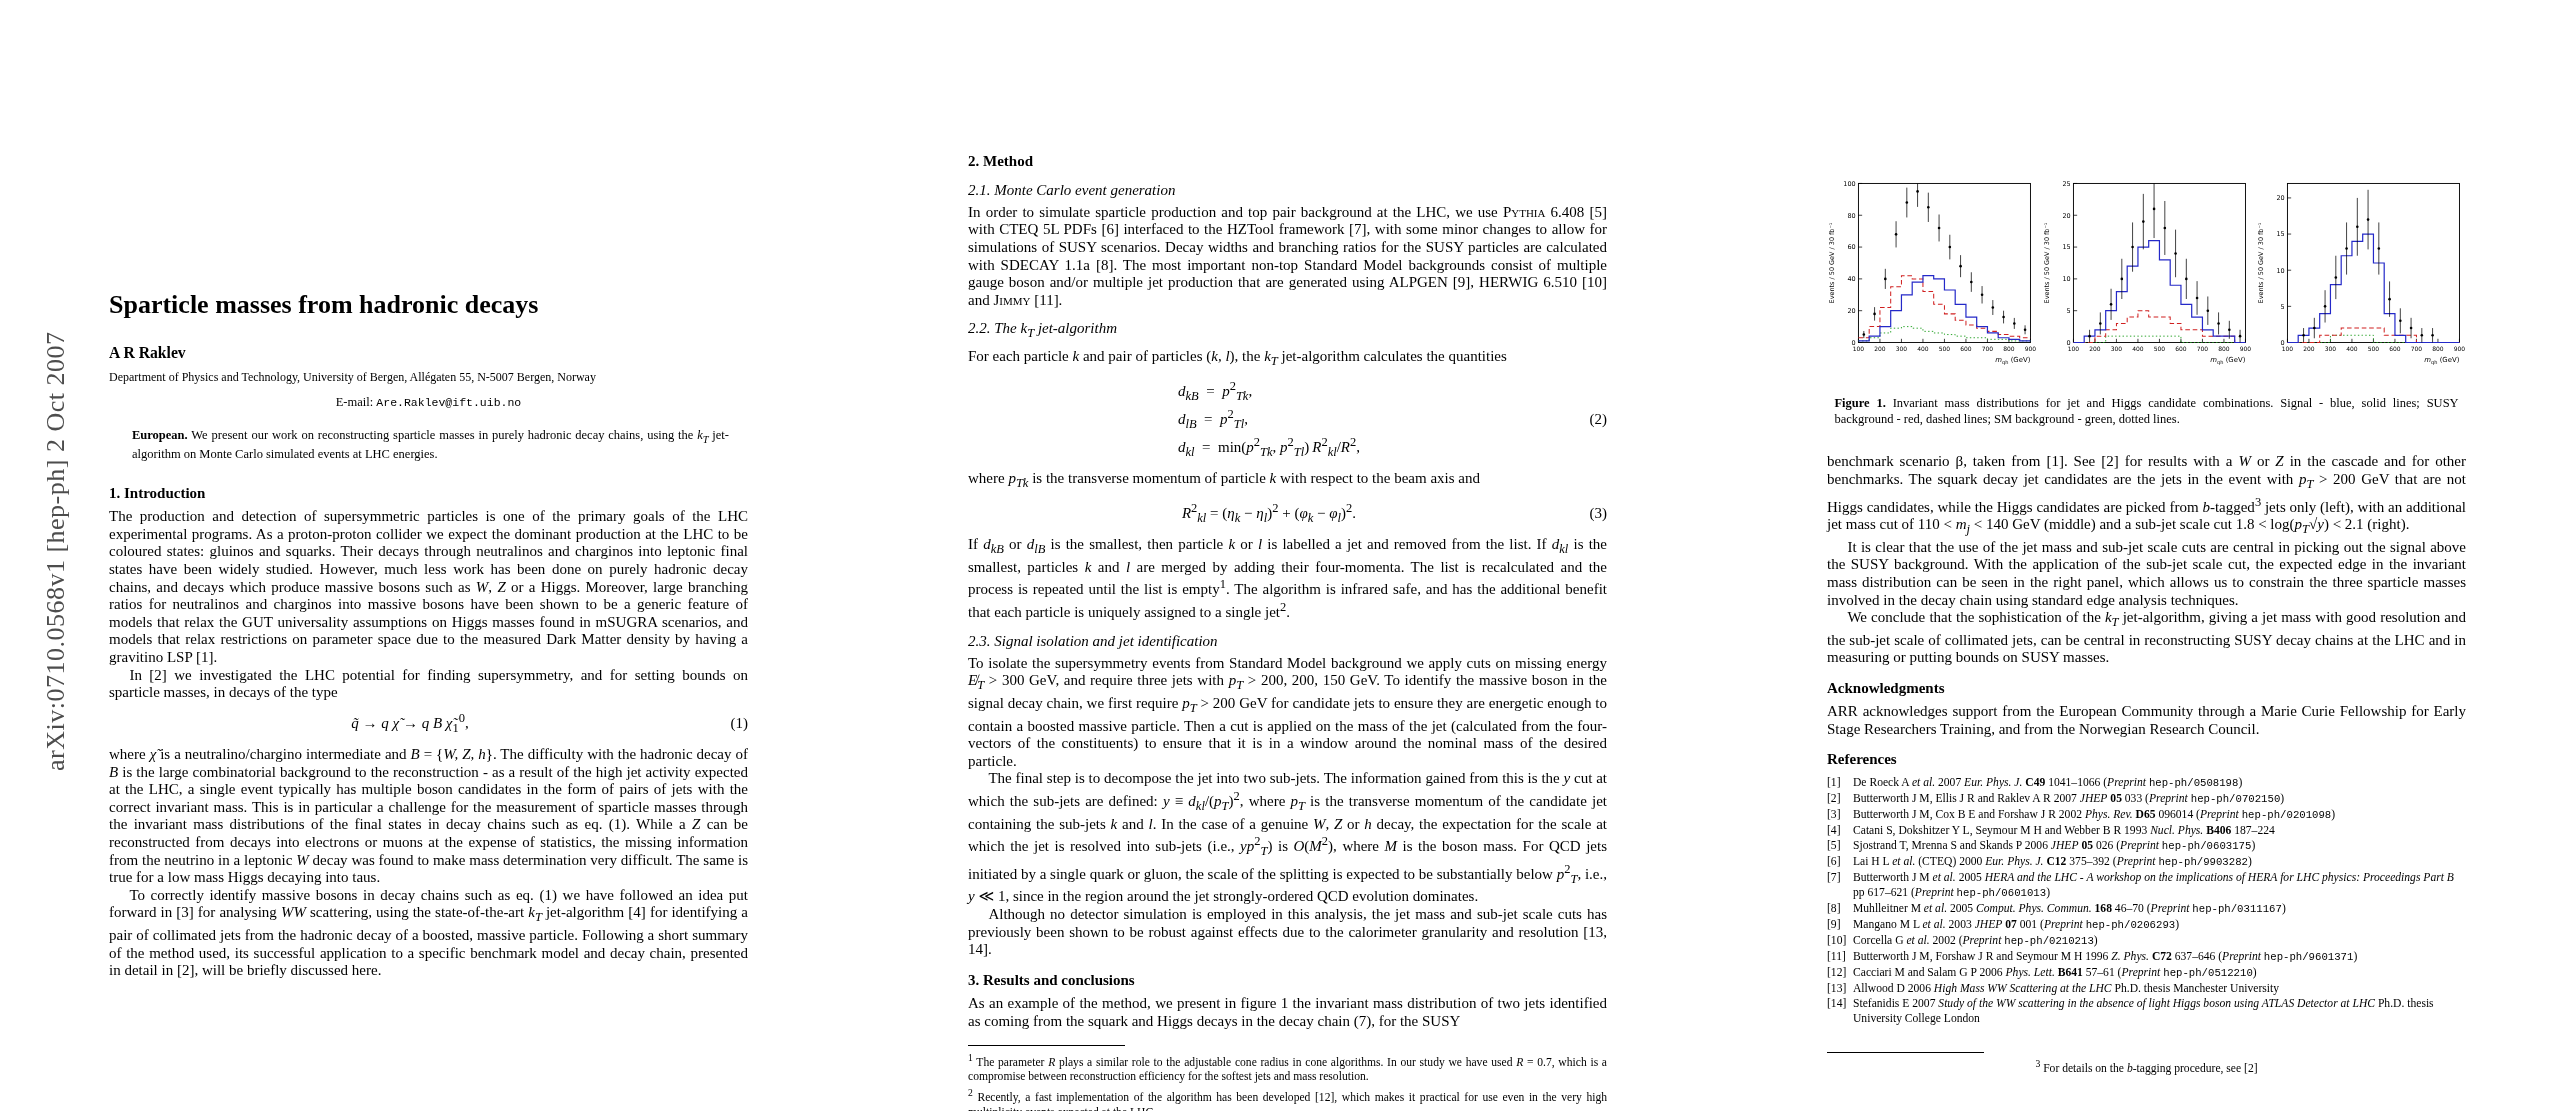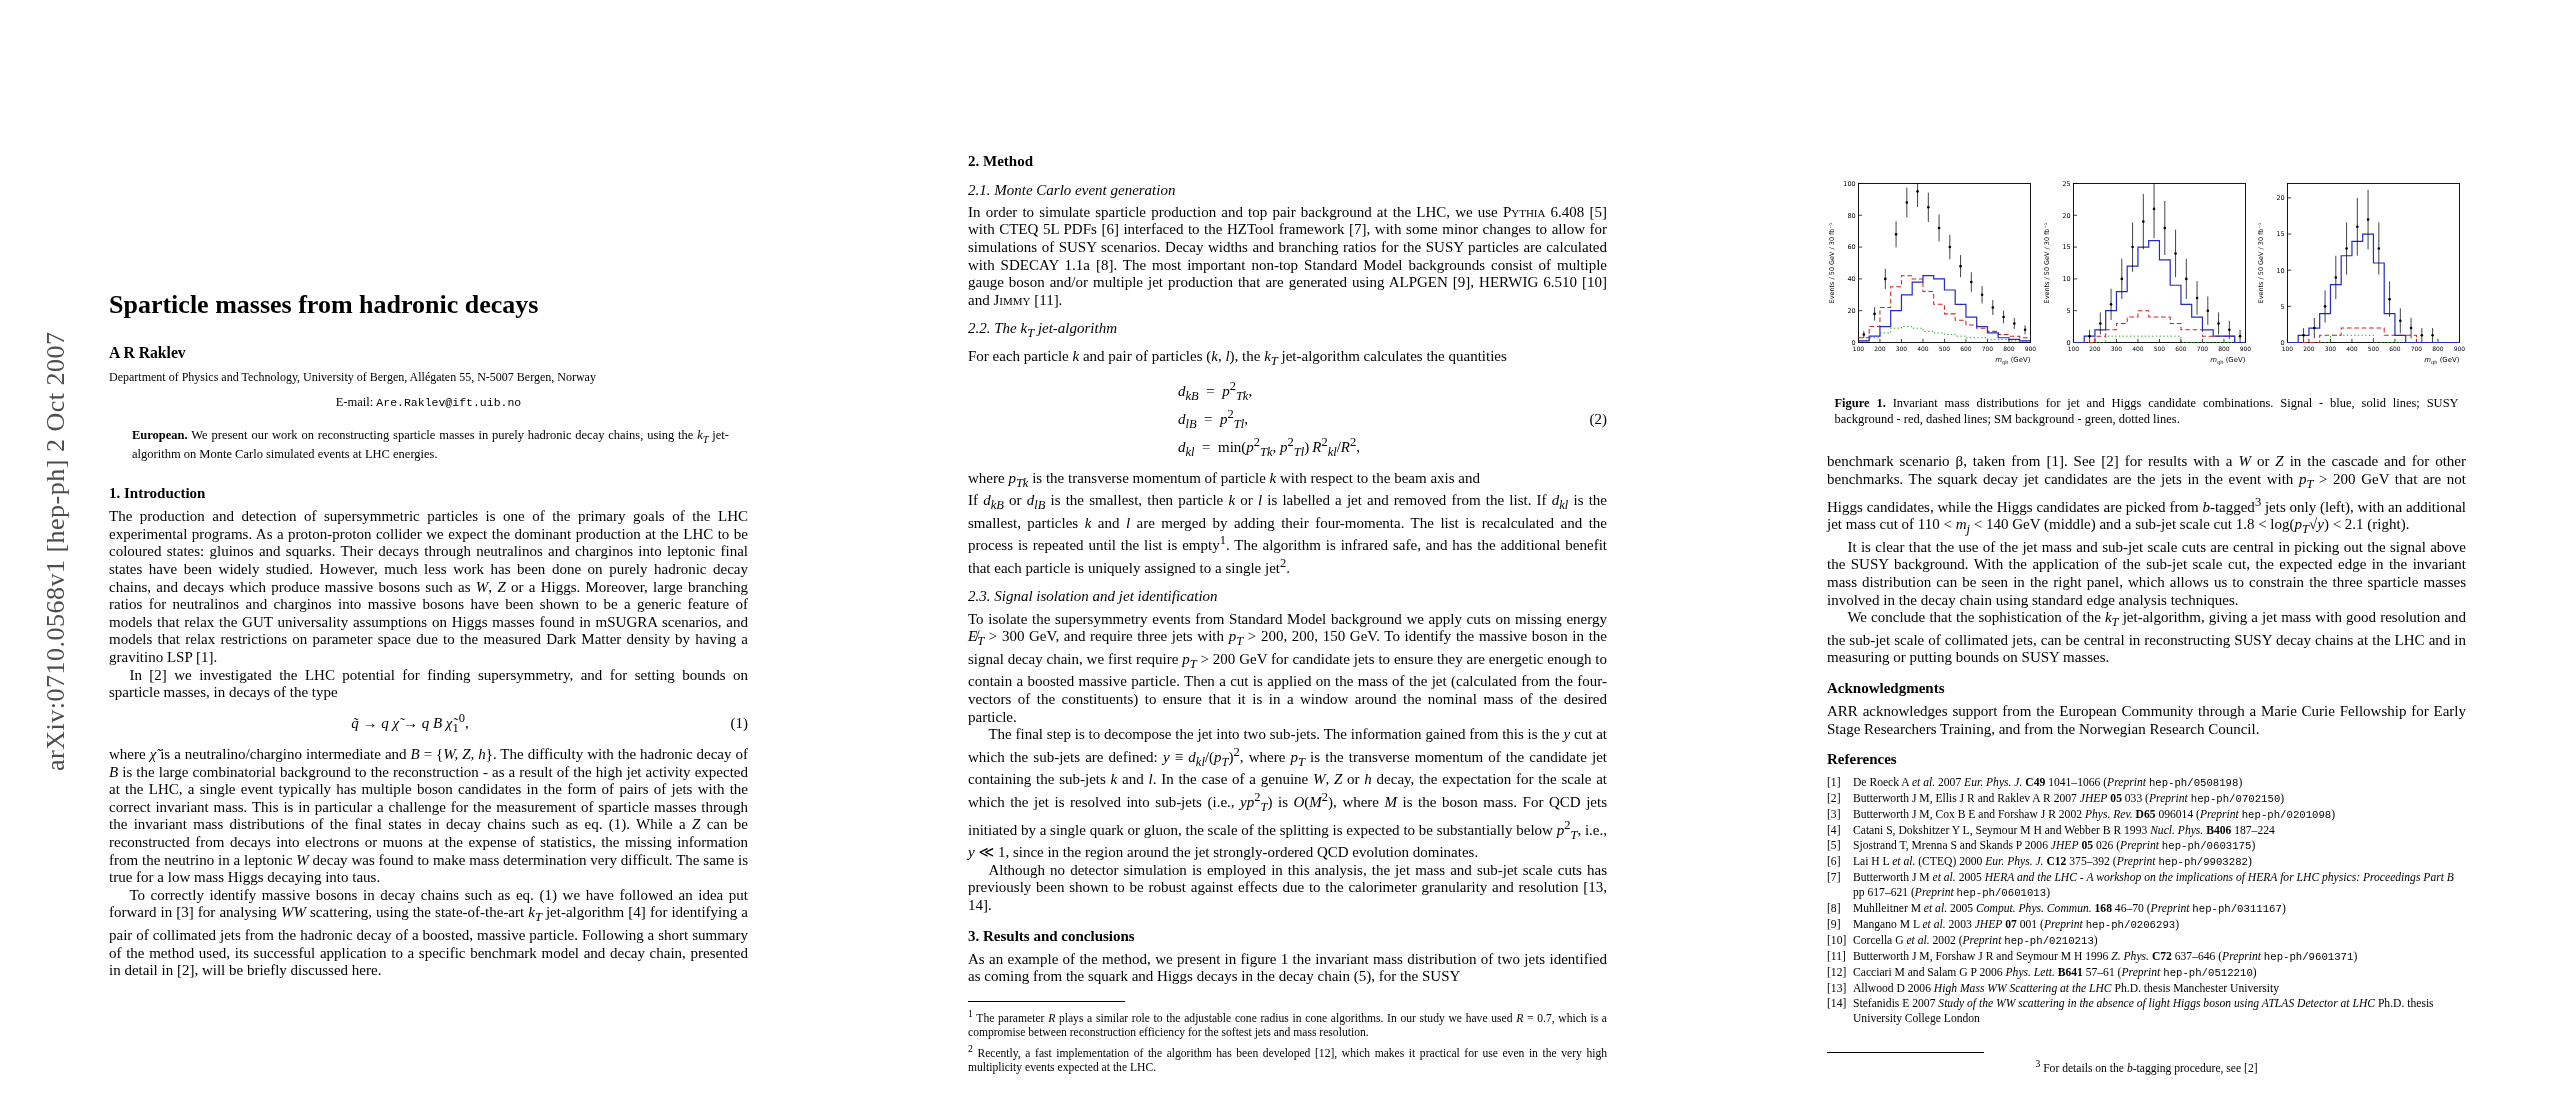--- a/index.html
+++ b/index.html
@@ -80,27 +80,31 @@
   <p>For each particle <i>k</i> and pair of particles (<i>k, l</i>), the <i>k<sub>T</sub></i> jet-algorithm calculates the quantities</p>
   <div class="equation">
     <div class="eq-lines">
       <div><i>d<sub>kB</sub></i>&nbsp; = &nbsp;<i>p</i><sup>2</sup><sub><i>Tk</i></sub>,</div>
       <div><i>d<sub>lB</sub></i>&nbsp; = &nbsp;<i>p</i><sup>2</sup><sub><i>Tl</i></sub>,</div>
       <div><i>d<sub>kl</sub></i>&nbsp; = &nbsp;min(<i>p</i><sup>2</sup><sub><i>Tk</i></sub>, <i>p</i><sup>2</sup><sub><i>Tl</i></sub>) <i>R</i><sup>2</sup><sub><i>kl</i></sub>/<i>R</i><sup>2</sup>,</div>
     </div>
     <span class="eq-num">(2)</span>
   </div>
   <p>where <i>p<sub>Tk</sub></i> is the transverse momentum of particle <i>k</i> with respect to the beam axis and</p>
+  <div class="equation">
+    <span class="eq-body"><i>R</i><sup>2</sup><sub><i>kl</i></sub> = (<i>η<sub>k</sub></i> − <i>η<sub>l</sub></i>)<sup>2</sup> + (<i>φ<sub>k</sub></i> − <i>φ<sub>l</sub></i>)<sup>2</sup>.</span>
+    <span class="eq-num">(3)</span>
+  </div>
   <p>If <i>d<sub>kB</sub></i> or <i>d<sub>lB</sub></i> is the smallest, then particle <i>k</i> or <i>l</i> is labelled a jet and removed from the list. If <i>d<sub>kl</sub></i> is the smallest, particles <i>k</i> and <i>l</i> are merged by adding their four-momenta.  The list is recalculated and the process is repeated until the list is empty<sup>1</sup>. The algorithm is infrared safe, and has the additional benefit that each particle is uniquely assigned to a single jet<sup>2</sup>.</p>
   <h3 class="subsec">2.3. Signal isolation and jet identification</h3>
   <p>To isolate the supersymmetry events from Standard Model background we apply cuts on missing energy <i>E̸<sub>T</sub></i> &gt; 300 GeV, and require three jets with <i>p<sub>T</sub></i> &gt; 200, 200, 150 GeV. To identify the massive boson in the signal decay chain, we first require <i>p<sub>T</sub></i> &gt; 200 GeV for candidate jets to ensure they are energetic enough to contain a boosted massive particle.  Then a cut is applied on the mass of the jet (calculated from the four-vectors of the constituents) to ensure that it is in a window around the nominal mass of the desired particle.</p>
   <p class="ind">The final step is to decompose the jet into two sub-jets.  The information gained from this is the <i>y</i> cut at which the sub-jets are defined: <i>y</i> ≡ <i>d<sub>kl</sub></i>/(<i>p<sub>T</sub></i>)<sup>2</sup>, where <i>p<sub>T</sub></i> is the transverse momentum of the candidate jet containing the sub-jets <i>k</i> and <i>l</i>. In the case of a genuine <i>W</i>, <i>Z</i> or <i>h</i> decay, the expectation for the scale at which the jet is resolved into sub-jets (i.e., <i>yp</i><sup>2</sup><sub><i>T</i></sub>) is <i>O</i>(<i>M</i><sup>2</sup>), where <i>M</i> is the boson mass. For QCD jets initiated by a single quark or gluon, the scale of the splitting is expected to be substantially below <i>p</i><sup>2</sup><sub><i>T</i></sub>, i.e., <i>y</i> ≪ 1, since in the region around the jet strongly-ordered QCD evolution dominates.</p>
   <p class="ind">Although no detector simulation is employed in this analysis, the jet mass and sub-jet scale cuts has previously been shown to be robust against effects due to the calorimeter granularity and resolution [13, 14].</p>
   <h2 class="sec">3. Results and conclusions</h2>
-  <p>As an example of the method, we present in figure 1 the invariant mass distribution of two jets identified as coming from the squark and Higgs decays in the decay chain (5), for the SUSY</p>
+  <p>As an example of the method, we present in figure 1 the invariant mass distribution of two jets identified as coming from the squark and Higgs decays in the decay chain (7), for the SUSY</p>
   <div class="footnotes">
     <div class="fn-rule"></div>
     <div class="footnote"><sup>1</sup><span> The parameter <i>R</i> plays a similar role to the adjustable cone radius in cone algorithms. In our study we have used <i>R</i> = 0.7, which is a compromise between reconstruction efficiency for the softest jets and mass resolution.</span></div>
     <div class="footnote"><sup>2</sup><span> Recently, a fast implementation of the algorithm has been developed [12], which makes it practical for use even in the very high multiplicity events expected at the LHC.</span></div>
   </div>
 </section>
 
 <section class="page page3">
   <div class="figure-row">
       <svg width="209" height="198" class="plot" viewBox="0 0 226 214" style="font-size:16px">

